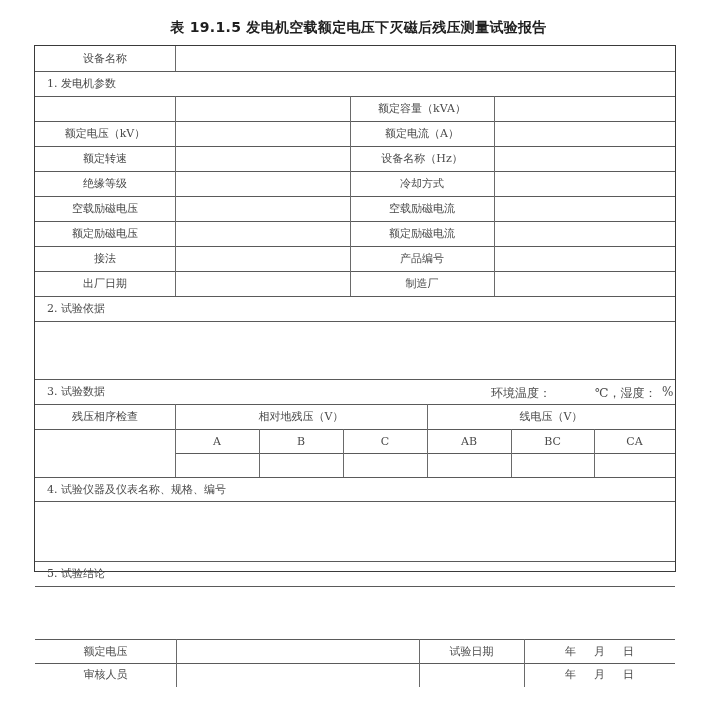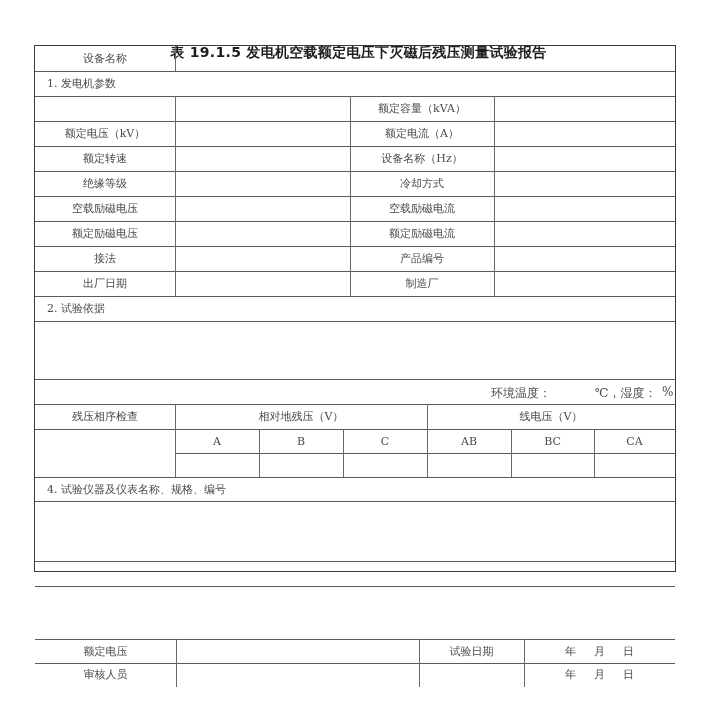--- a/index.html
+++ b/index.html
@@ -1,20 +1,20 @@
 <!DOCTYPE html>
 <html><head>
 <meta charset="utf-8">
 <style>
   html, body { margin:0; padding:0; background:#ffffff; }
   body { width:717px; height:718px; position:relative; overflow:hidden;
          font-family: "DejaVu Serif", "Liberation Serif", serif; color:#3a3a3a; }
   .title { position:absolute; left:0; top:19px; width:717px; text-align:center;
            font-family: "DejaVu Sans", "Liberation Sans", sans-serif;
-           font-size:14px; font-weight:bold; color:#1e1e1e; letter-spacing:0.3px;margin-top:25px; }
+           font-size:14px; font-weight:bold; color:#1e1e1e; letter-spacing:0.3px; }
   .sheet { position:absolute; left:34px; top:45px; width:642px; height:527px;
            border:1.5px solid #3a3a3a; box-sizing:border-box; }
   .cell { position:absolute; box-sizing:border-box; font-size:11px; color:#4a4a4a;
           display:flex; align-items:center; justify-content:center; white-space:nowrap; }
   .left { justify-content:flex-start; padding-left:12px; }
   .hl { position:absolute; height:0; border-top:1px solid #5a5a5a; }
   .vl { position:absolute; width:0; border-left:1px solid #6a6a6a; }
   .env { position:absolute; font-size:12px; color:#4a4a4a; white-space:nowrap; }
   .date span { display:inline-block; margin:0 9px; }
 </style>
@@ -101,20 +101,21 @@
   <div class="cell" style="left:459px;top:200px;width:181px;height:25px"></div>
 
   <div class="cell" style="left:0;top:225px;width:140px;height:25px">出厂日期</div>
   <div class="cell" style="left:140px;top:225px;width:175px;height:25px"></div>
   <div class="cell" style="left:315px;top:225px;width:144px;height:25px">制造厂</div>
   <div class="cell" style="left:459px;top:225px;width:181px;height:25px"></div>
 
   <div class="cell left" style="left:0;top:250px;width:640px;height:25px">2. 试验依据</div>
   <div class="cell" style="left:0;top:275px;width:640px;height:58px"></div>
 
+  <div class="cell left" style="left:0;top:333px;width:400px;height:25px">3. 试验数据</div>
   <div class="env" style="left:456px;top:339px">环境温度：</div>
   <div class="env" style="left:560px;top:339px">℃，湿度：</div>
   <div class="env" style="left:627px;top:339px">%</div>
 
   <div class="cell" style="left:0;top:358px;width:140px;height:25px">残压相序检查</div>
   <div class="cell" style="left:0;top:383px;width:140px;height:48px"></div>
   <div class="cell" style="left:392px;top:358px;width:248px;height:25px">线电压（V）</div>
   <div class="cell" style="left:140px;top:358px;width:252px;height:25px">相对地残压（V）</div>
 
   <div class="cell" style="left:140px;top:383px;width:84px;height:24px">A</div>
@@ -127,20 +128,21 @@
   <div class="cell" style="left:140px;top:407px;width:84px;height:24px"></div>
   <div class="cell" style="left:224px;top:407px;width:84px;height:24px"></div>
   <div class="cell" style="left:308px;top:407px;width:84px;height:24px"></div>
   <div class="cell" style="left:392px;top:407px;width:84px;height:24px"></div>
   <div class="cell" style="left:476px;top:407px;width:83px;height:24px"></div>
   <div class="cell" style="left:559px;top:407px;width:81px;height:24px"></div>
 
   <div class="cell left" style="left:0;top:431px;width:640px;height:24px">4. 试验仪器及仪表名称、规格、编号</div>
   <div class="cell" style="left:0;top:455px;width:640px;height:60px"></div>
 
+  <div class="cell left" style="left:0;top:515px;width:640px;height:25px">5. 试验结论</div>
   <div class="cell" style="left:0;top:540px;width:640px;height:53px"></div>
 
   <div class="cell" style="left:0;top:593px;width:141px;height:24px">额定电压</div>
   <div class="cell" style="left:141px;top:593px;width:243px;height:24px"></div>
   <div class="cell" style="left:384px;top:593px;width:105px;height:24px">试验日期</div>
   <div class="cell date" style="left:489px;top:593px;width:151px;height:24px">
     <span>年</span>
     <span>月</span>
     <span>日</span>
   </div>

